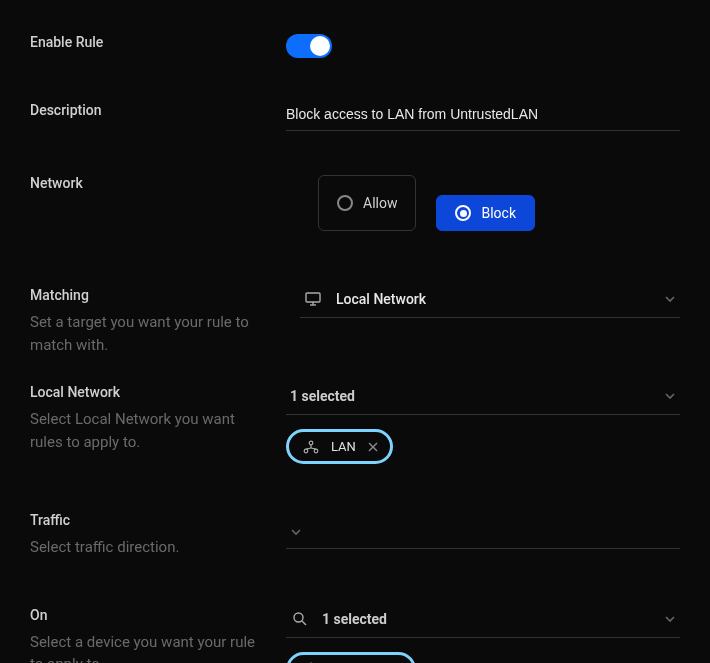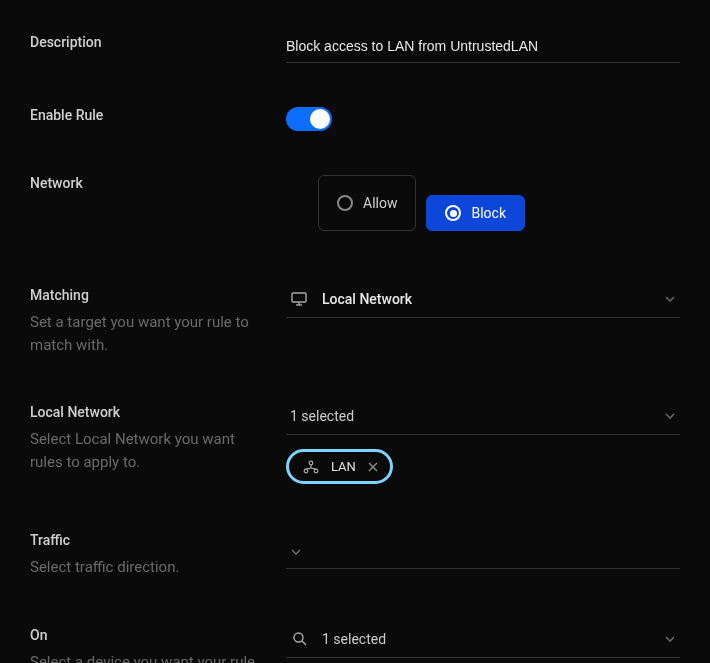--- a/index.html
+++ b/index.html
@@ -30,21 +30,21 @@
   }
 
   
   .text-input {
     background: transparent; border: none; border-bottom: 1px solid #333;
     color: #e8e8e8; font-size: 14px; padding: 4px 0 8px 0; width: 100%;
     outline: none;
   }
 
   
-  .radio-group { display: flex; gap: 10px; padding-left: 32px; }
+  .radio-group { display: flex; gap: 20px; padding-left: 32px; }
   .radio-btn {
     display: flex; align-items: center; gap: 10px;
     padding: 9px 18px; border: 1px solid #333; border-radius: 6px;
     cursor: pointer; font-size: 14px; color: #d0d0d0;
   }
   .radio-btn.selected { background: #0d47d9; border-color: #0d47d9; color: #fff; margin-top: 20px; }
   .radio-circle {
     width: 16px; height: 16px; border-radius: 50%; border: 2px solid #888;
     display: flex; align-items: center; justify-content: center;
   }
@@ -52,21 +52,21 @@
   .radio-dot { width: 7px; height: 7px; border-radius: 50%; background: #fff; }
 
   
   .dropdown {
     display: flex; align-items: center; gap: 14px;
     border-bottom: 1px solid #333; padding: 4px 4px 10px 4px;
     cursor: pointer; position: relative;
   }
   .dropdown .dd-icon { width: 18px; display:flex; justify-content:center; color:#aaa; }
   .dropdown .dd-text { flex: 1; color: #e8e8e8; font-size: 14px; font-weight: 500; }
-  .dropdown .dd-text.light { font-weight: 400; color:#ccc; }
+  .dropdown .dd-text.light { font-weight: 700; color:#ccc; }
   .dropdown .chev { color: #666; }
 
   
   .chip-row { display:flex; gap:8px; margin-top: 14px; }
   .chip {
     display: inline-flex; align-items: center; gap: 12px;
     border: 3px solid #7dd3fc; border-radius: 18px;
     padding: 7px 12px 7px 14px; font-size: 13px; color: #e0e0e0;
     max-width: 130px;
   }
@@ -76,35 +76,35 @@
 
   svg { display:block; }
 </style>
 </head>
 <body>
 
 <div class="container">
 
   <div class="row">
     <div class="label-col">
-      <div class="label-title">Description</div>
-    </div>
-    <div class="field-col">
-      <input type="text" class="text-input" value="Block access to LAN from UntrustedLAN" style="">
-    </div>
-  </div>
-
-  <div class="row">
-    <div class="label-col">
       <div class="label-title">Enable Rule</div>
     </div>
     <div class="field-col">
       <div class="toggle">
         <div class="knob"></div>
       </div>
+    </div>
+  </div>
+
+  <div class="row">
+    <div class="label-col">
+      <div class="label-title">Description</div>
+    </div>
+    <div class="field-col">
+      <input type="text" class="text-input" value="Block access to LAN from UntrustedLAN" style="">
     </div>
   </div>
 
   <div class="row" style="margin-bottom:56px;">
     <div class="label-col">
       <div class="label-title">Network</div>
     </div>
     <div class="field-col">
       <div class="radio-group">
         <div class="radio-btn">
@@ -114,21 +114,21 @@
         <div class="radio-btn selected">
           <div class="radio-circle">
               <div class="radio-dot"></div>
             </div>
           <span>Block</span>
         </div>
       </div>
     </div>
   </div>
 
-  <div class="row" style="margin-bottom:48px;">
+  <div class="row" style="margin-bottom:28px;gap:14px;">
     <div class="label-col">
       <div class="label-title">Matching</div>
       <div class="label-sub">Set a target you want your rule to match with.</div>
     </div>
     <div class="field-col">
       <div class="dropdown">
         <span class="dd-icon">
           <svg width="16" height="14" viewBox="0 0 16 14" fill="none" stroke="currentColor" stroke-width="1.4">
             <rect x="1" y="1" width="14" height="9" rx="1"></rect>
               <line x1="5" y1="13" x2="11" y2="13"></line>

